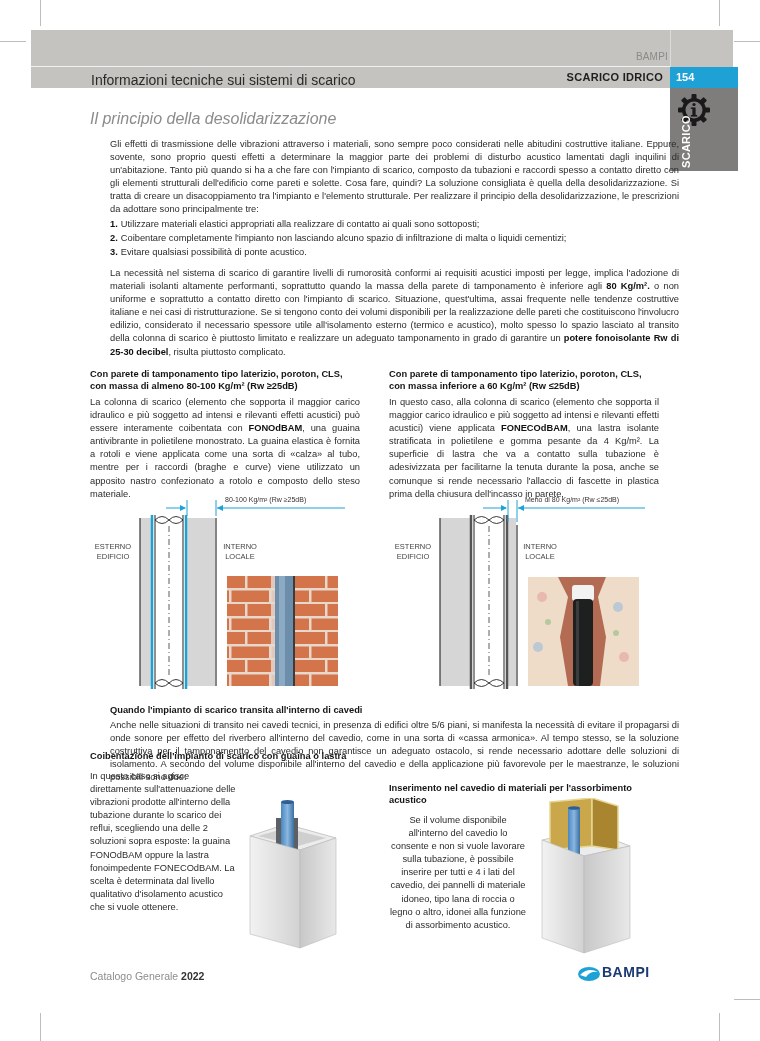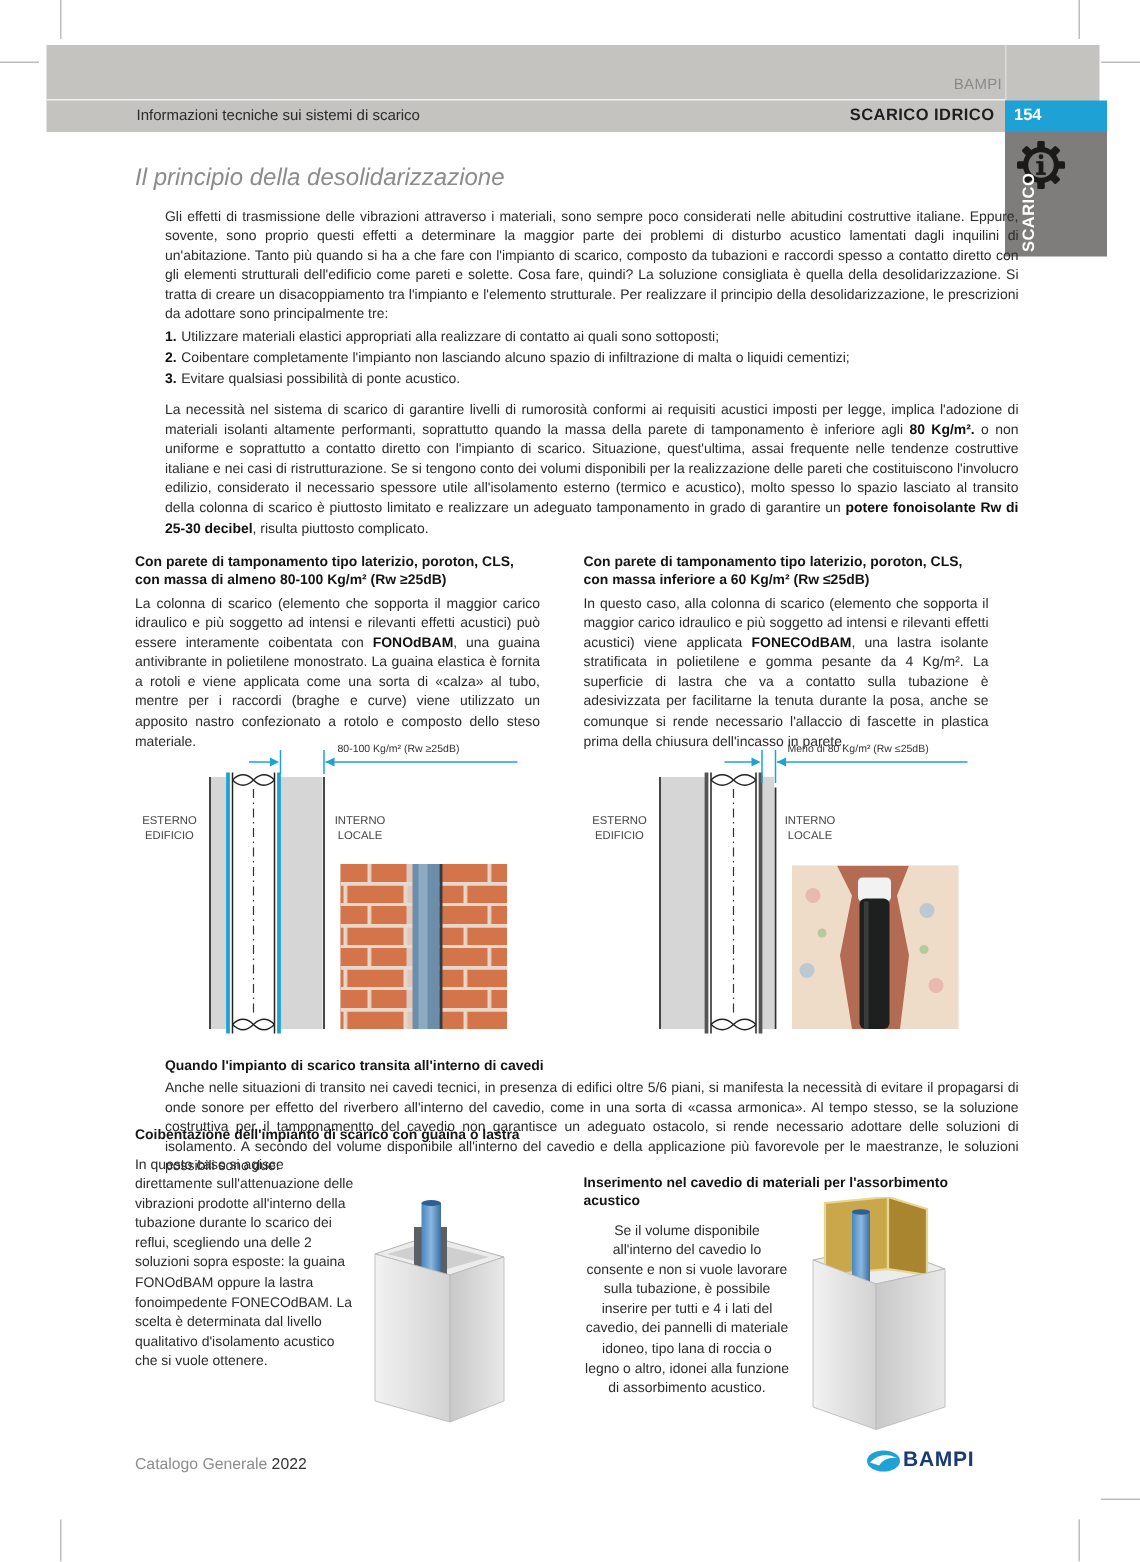--- a/index.html
+++ b/index.html
@@ -5,21 +5,21 @@
   * { box-sizing: border-box; margin: 0; padding: 0; }
   html, body { width: 760px; height: 1041px; background: #ffffff; overflow: hidden; }
   body { position: relative; font-family: "Liberation Sans", sans-serif; color: #222; }
 
   .crop { position: absolute; background: #bdbdbd; }
 
   .header-band { position: absolute; left: 31px; top: 30px; width: 702px; height: 58px; background: #c4c3bf; }
   .header-divider { position: absolute; left: 670px; top: 30px; width: 1px; height: 37px; background: #dcdcdc; }
   .header-line { position: absolute; left: 31px; top: 66px; width: 639px; height: 1px; background: #f1f1f1; }
   .header-brand { position: absolute; right: 92px; top: 51px; font-size: 10px; color: #8a8a88; letter-spacing: 0.2px; }
-  .header-subtitle { position: absolute; left: 91px; top: 72px; font-size: 10px; color: #2a2a2a; }
+  .header-subtitle { position: absolute; left: 91px; top: 72px; font-size: 14px; color: #2a2a2a; }
   .header-section { position: absolute; right: 97px; top: 71px; font-size: 11px; font-weight: bold; color: #1e1e1e; letter-spacing: 0.3px; }
 
   .page-tab { position: absolute; left: 670px; top: 67px; width: 68px; height: 21px; background: #1ea2d6; }
   .page-number { position: absolute; left: 676px; top: 71px; font-size: 11px; font-weight: bold; color: #ffffff; }
   .side-tab { position: absolute; left: 670px; top: 88px; width: 68px; height: 83px; background: #7e7d7b; }
   .gear-icon { position: absolute; left: 676px; top: 92px; width: 36px; height: 36px; }
   .side-label { position: absolute; left: 680px; top: 168px; transform-origin: left top; transform: rotate(-90deg); font-size: 11px; font-weight: bold; color: #ffffff; letter-spacing: 0.3px; }
 
   .content { position: absolute; left: 90px; width: 569px; margin-left: 20px; }
   .section-title { position: absolute; left: 90px; top: 110px; font-size: 16px; color: #8c8c8c; font-style: italic; }
@@ -33,21 +33,21 @@
   .col-left { left: 90px; }
   .col-right { left: 389px; }
 
   .diagram { position: absolute; }
   .diagram svg { position: absolute; left: 0; top: 0; }
   .dia-label { position: absolute; font-size: 7.5px; color: #444; text-align: center; line-height: 10px; }
   .dia-dim { position: absolute; font-size: 7px; color: #333; white-space: nowrap; }
 
   .photo { position: absolute; overflow: hidden; }
   .footer-left { position: absolute; left: 90px; top: 970px; font-size: 10.5px; color: #8d8d8d; }
-  .footer-left b { color: #333; font-weight: normal; }
+  .footer-left b { color: #333; font-weight: bold; }
   .footer-logo { position: absolute; left: 577px; top: 963px; width: 90px; height: 22px; }
   .footer-logo-text { position: absolute; left: 602px; top: 964px; font-size: 14px; font-weight: bold; color: #1b3a73; letter-spacing: 0.5px; }
 </style>
 </head>
 <body>
 
 <div class="crop" style="left:40px;top:0;width:1px;height:26px;"></div>
 <div class="crop" style="left:719px;top:0;width:1px;height:26px;"></div>
 <div class="crop" style="left:0;top:41px;width:26px;height:1px;"></div>
 <div class="crop" style="left:734px;top:41px;width:26px;height:1px;"></div>

